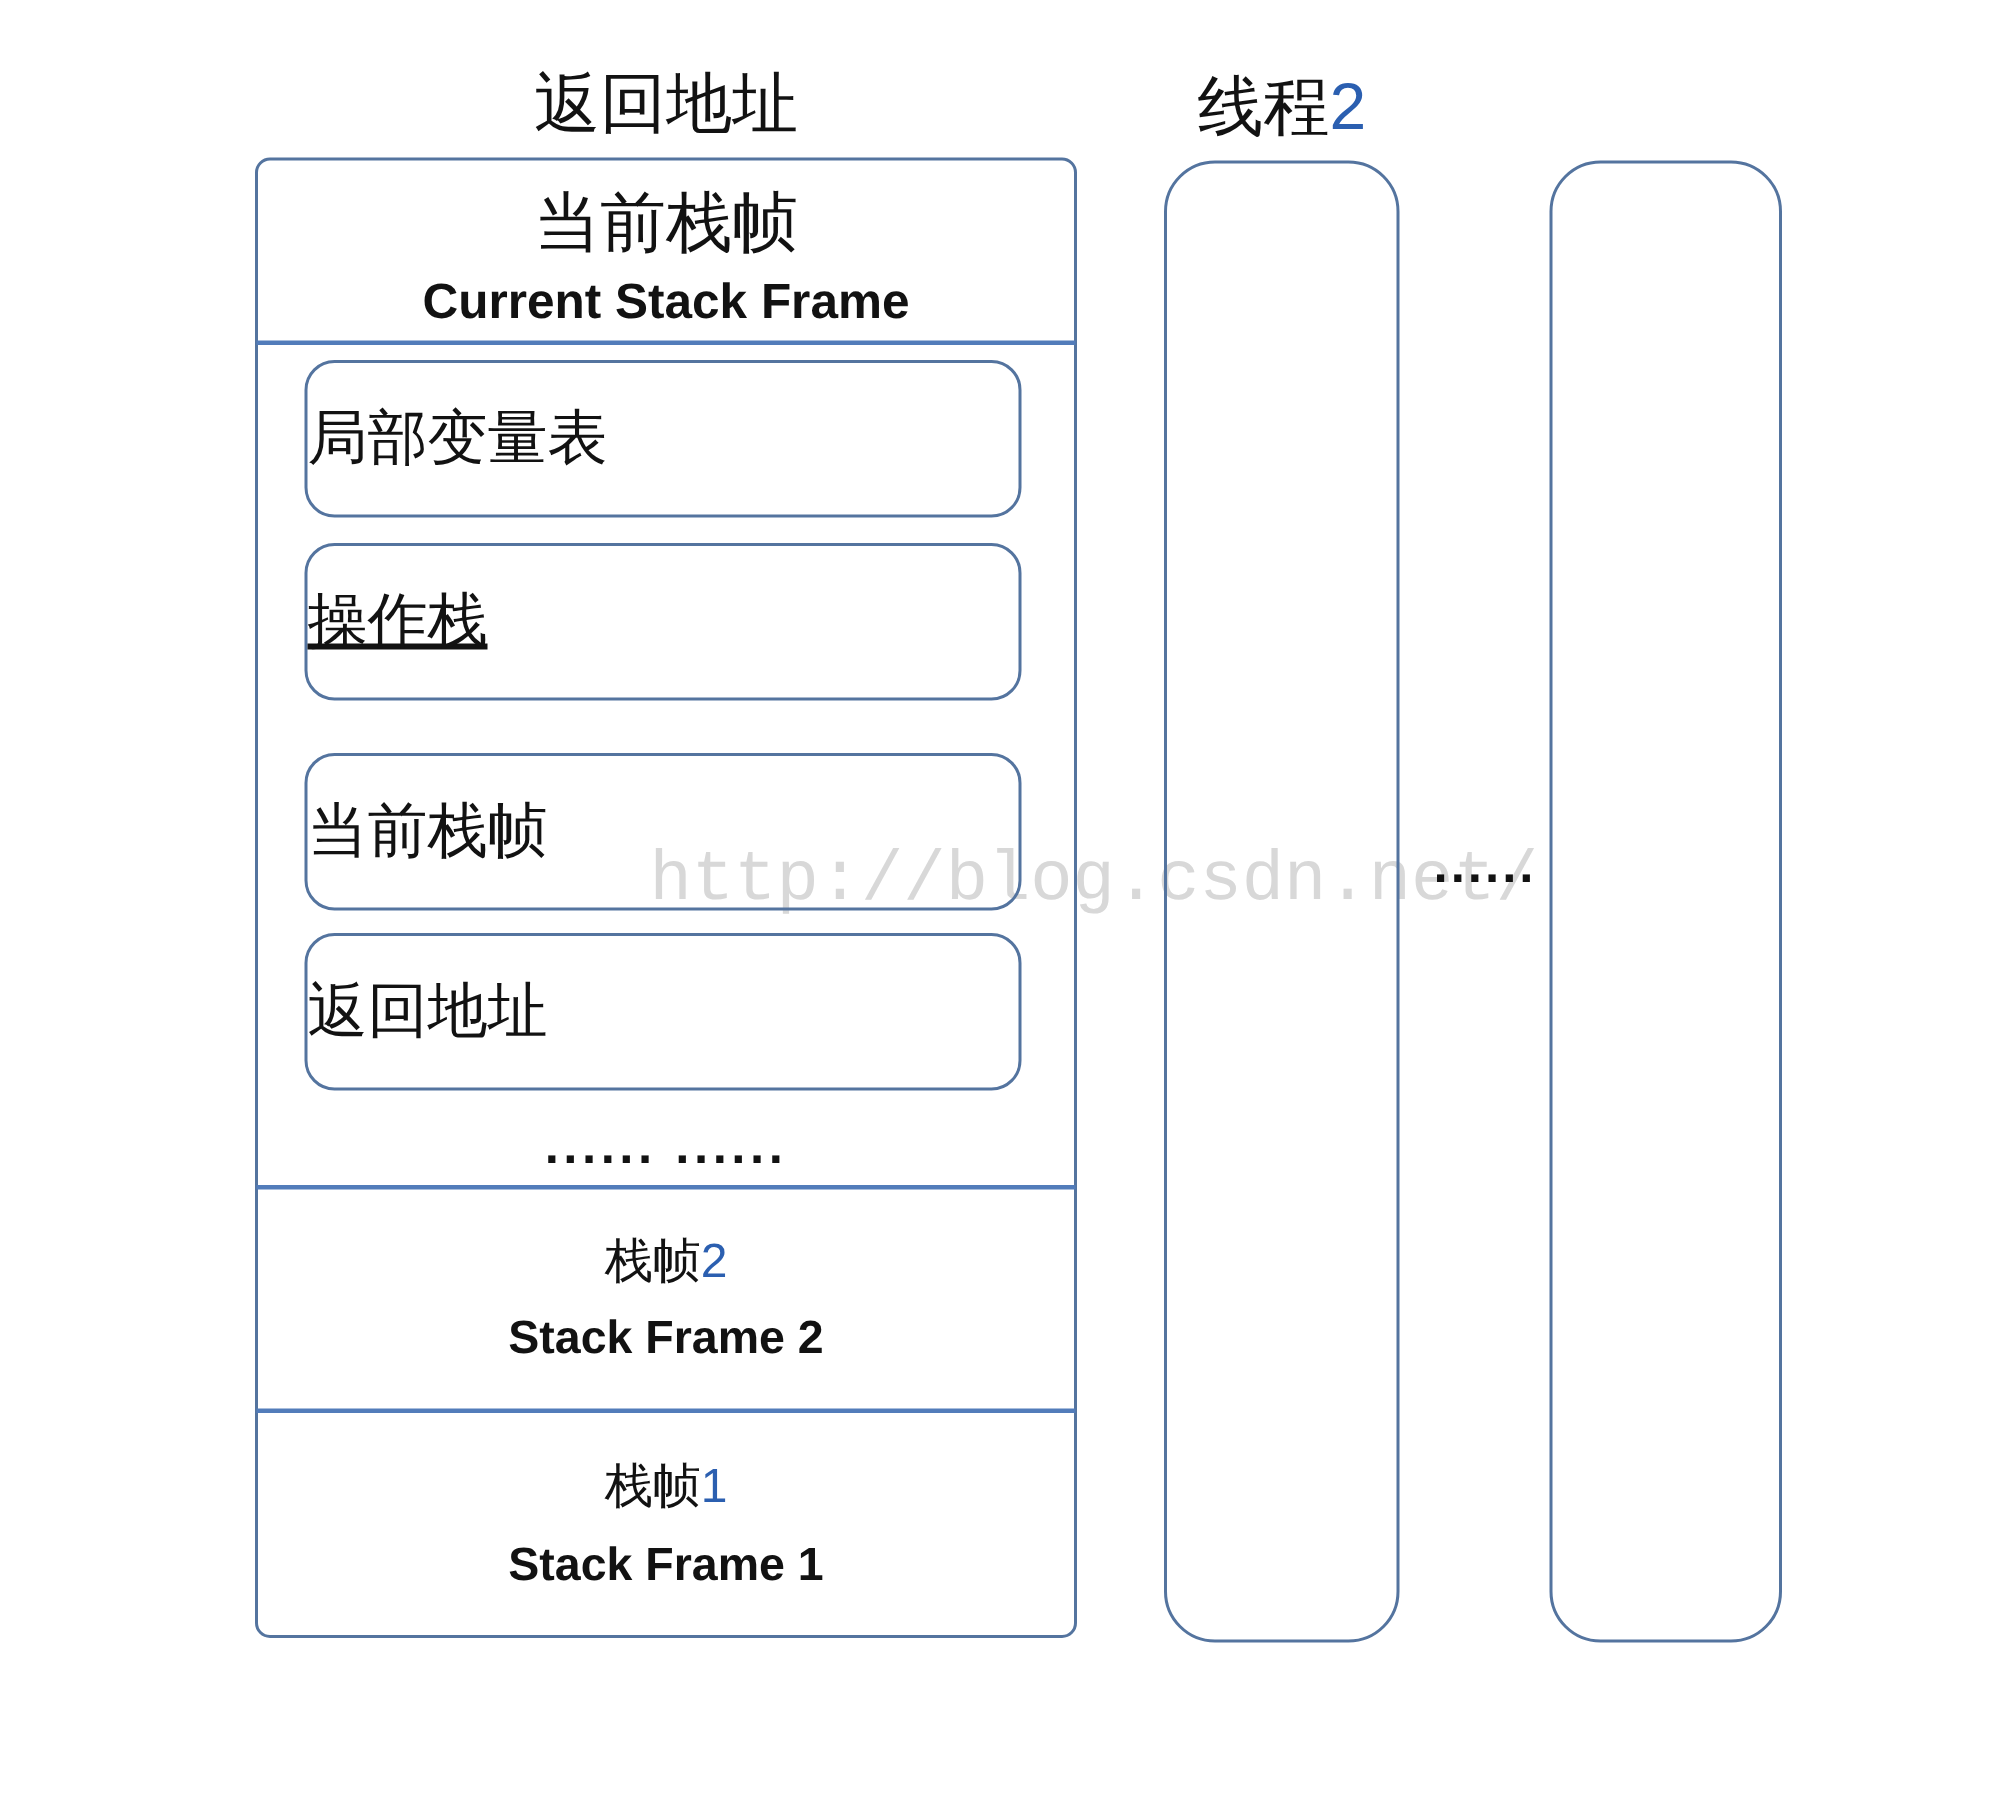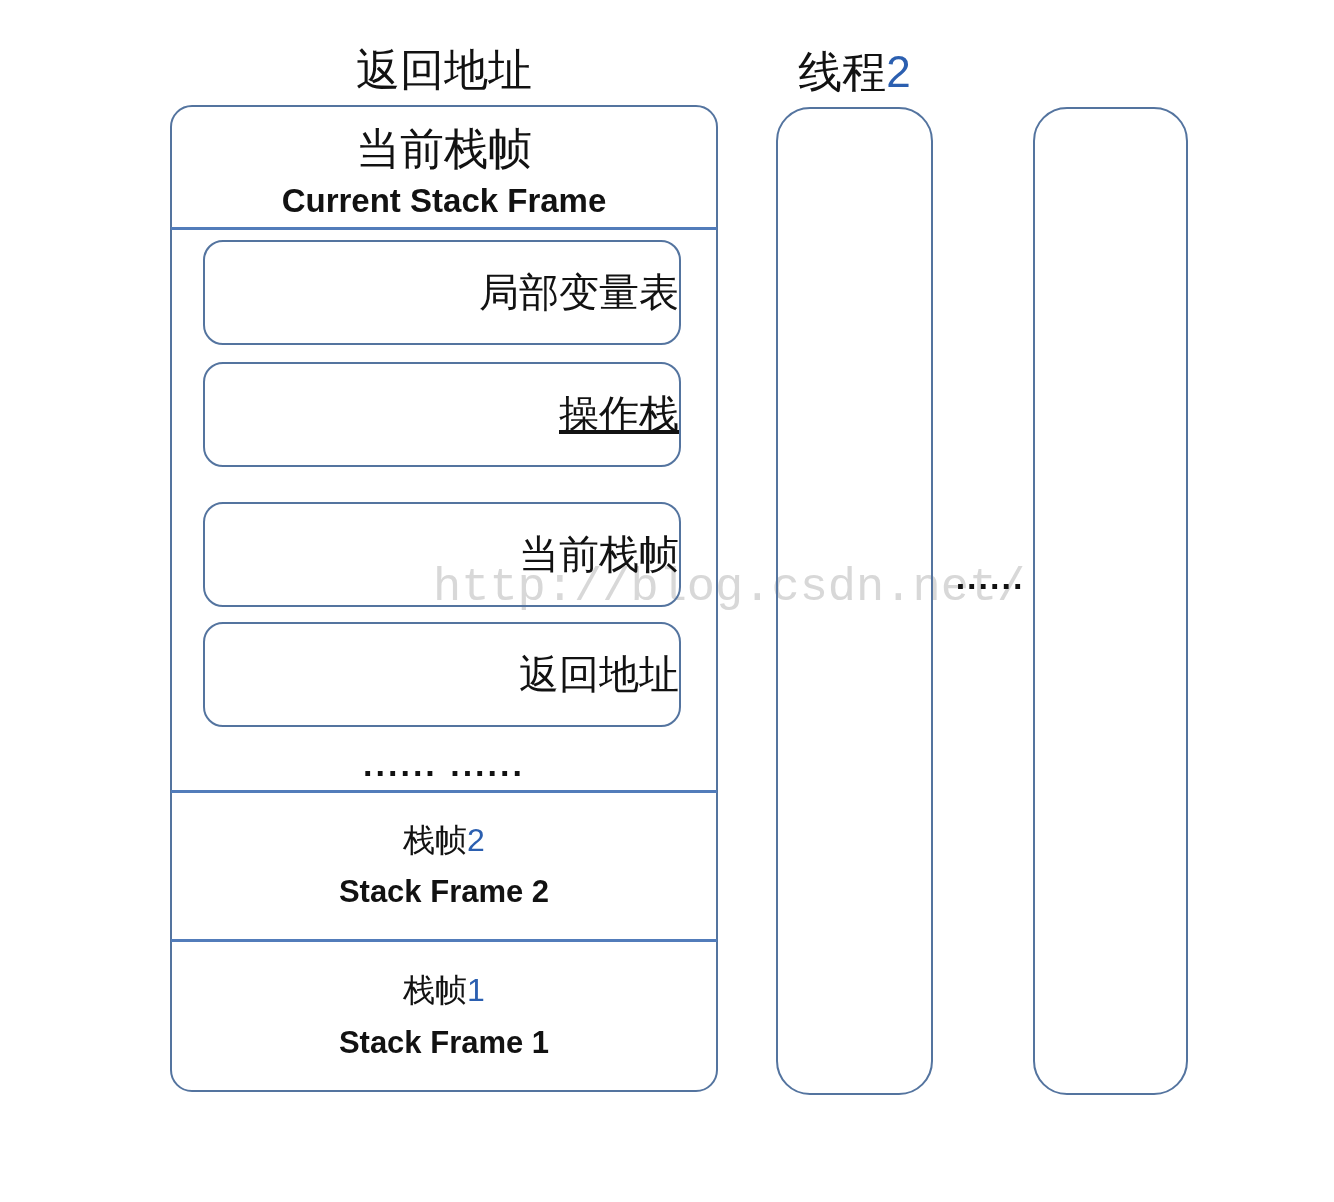--- a/index.html
+++ b/index.html
@@ -33,21 +33,21 @@
   .title-t2      { left: 776px; top: 46px; width: 157px; }
   .title-tn      { left: 1033px; top: 46px; width: 155px; }
 
   .num-accent { color: #2b5fb0; }
 
   
   .main-stack {
     left: 170px; top: 105px;
     width: 548px; height: 987px;
     border: 2px solid #54749f;
-    border-radius: 22px;
+    border-radius: 10px;
     background: transparent;
     z-index: 1;
     box-sizing: border-box;
   }
   .main-stack > .abs { left: 0; width: 544px; }
 
   .hdr-cn { top: 16px; font-size: 44px; line-height: 52px; }
   .hdr-en { top: 74px; font-size: 33px; line-height: 40px; font-weight: 700; letter-spacing: 0px; }
 
   .divider {
@@ -71,21 +71,21 @@
   }
   .pb0 { top: 133px; }
   .pb1 { top: 255px; text-decoration: underline; }
   .pb2 { top: 395px; }
   .pb3 { top: 515px; }
   .part-label {
     display: block;
     width: 100%;
     line-height: 101px;
     font-size: 40px;
-    text-align: right;
+    text-align: left;
     white-space: nowrap;
   }
 
   .stack-dots {
     top: 637px;
     font-size: 34px;
     line-height: 40px;
     font-weight: 700;
     letter-spacing: 3px;
     white-space: pre;

